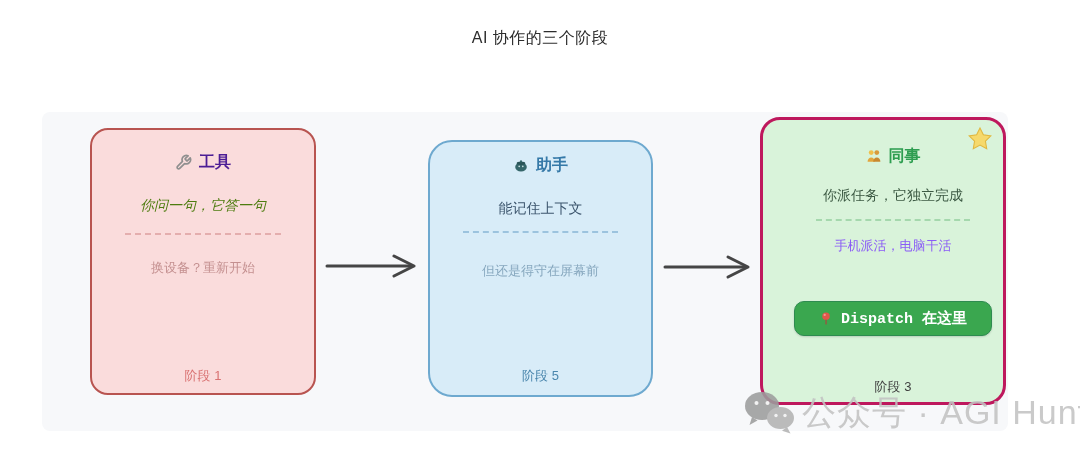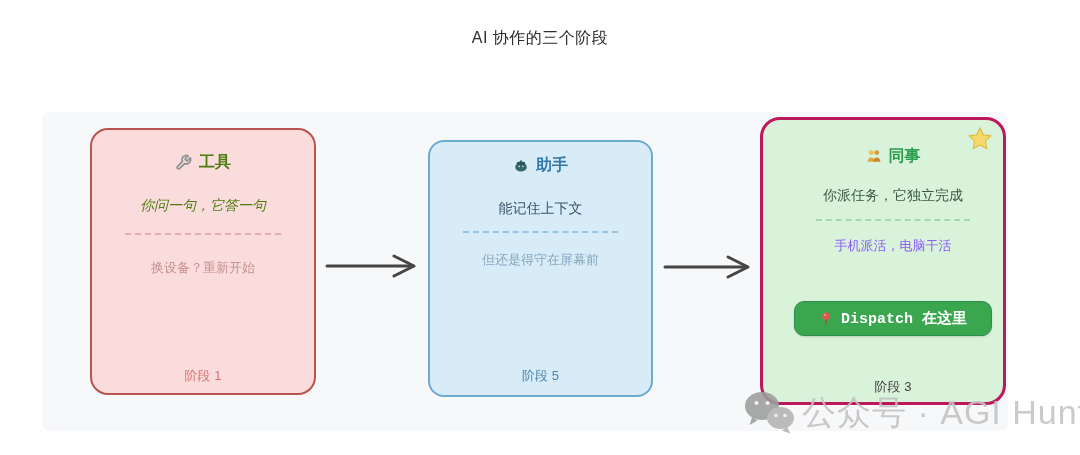--- a/index.html
+++ b/index.html
@@ -20,44 +20,44 @@
   .card {
     position:absolute; box-sizing:border-box;
     display:flex; flex-direction:column; align-items:center; text-align:center;
   }
   .card-red {
     left:90px; top:128px; width:226px; height:267px;
     background:#fadcdc; border:2px solid #b85450; border-radius:18px;
   }
   .card-blue {
     left:428px; top:140px; width:225px; height:257px;
-    background:#d8ecf8; border:2px solid #6ea9cf; border-radius:16px;
+    background:#d8ecf8; border:2px solid #6ea9cf; border-radius:24px;
   }
   .card-green {
     left:760px; top:117px; width:246px; height:288px;
     background:#d9f3da; border:3px solid #be185d; border-radius:20px;padding-left:20px;
   }
   .card-header {
     display:flex; align-items:center; justify-content:center; gap:7px;
     font-size:16px; font-weight:bold; line-height:20px;
   }
-  .card-red  .card-header { margin-top:22px; color:#4d7c0f; }
+  .card-red  .card-header { margin-top:22px; color:#4c1d95; }
   .card-blue .card-header { margin-top:13px; color:#3579a8; }
   .card-green .card-header { margin-top:26px; color:#2e9e50; }
   .line1 { font-size:14px; line-height:15px; font-weight:500; }
   .card-red  .line1 { margin-top:26px; color:#4d7c0f;font-style:italic; }
   .card-blue .line1 { margin-top:26px; color:#3d566e; }
   .card-green .line1 { margin-top:22px; color:#3d5a44; }
   .dash { border-top:2px dashed; width:70%; }
   .card-red  .dash { margin-top:20px; border-color:#e4aeae; }
   .card-blue .dash { margin-top:15px; border-color:#9cc3de; }
   .card-green .dash { margin-top:16px; border-color:#a5d8ad; }
   .line2 { font-size:13px; line-height:14px; }
   .card-red  .line2 { margin-top:26px; color:#c49090; }
-  .card-blue .line2 { margin-top:20px; color:#86a7be; }
+  .card-blue .line2 { margin-top:31px; color:#86a7be; }
   .card-green .line2 { margin-top:18px; color:#8b5cf6; }
   .stage-label { margin-top:auto; font-size:13px; }
   .card-red  .stage-label { margin-bottom:8px;  color:#d97272; }
   .card-blue .stage-label { margin-bottom:10px; color:#4a86ad; }
   .card-green .stage-label { margin-bottom:6px; color:#404040; }
   .dispatch-btn {
     margin-top:48px;
     width:196px; height:33px; border-radius:10px;
     background:#3aa74f; border:1px solid #2e8b50;
     display:flex; align-items:center; justify-content:center; gap:8px;

